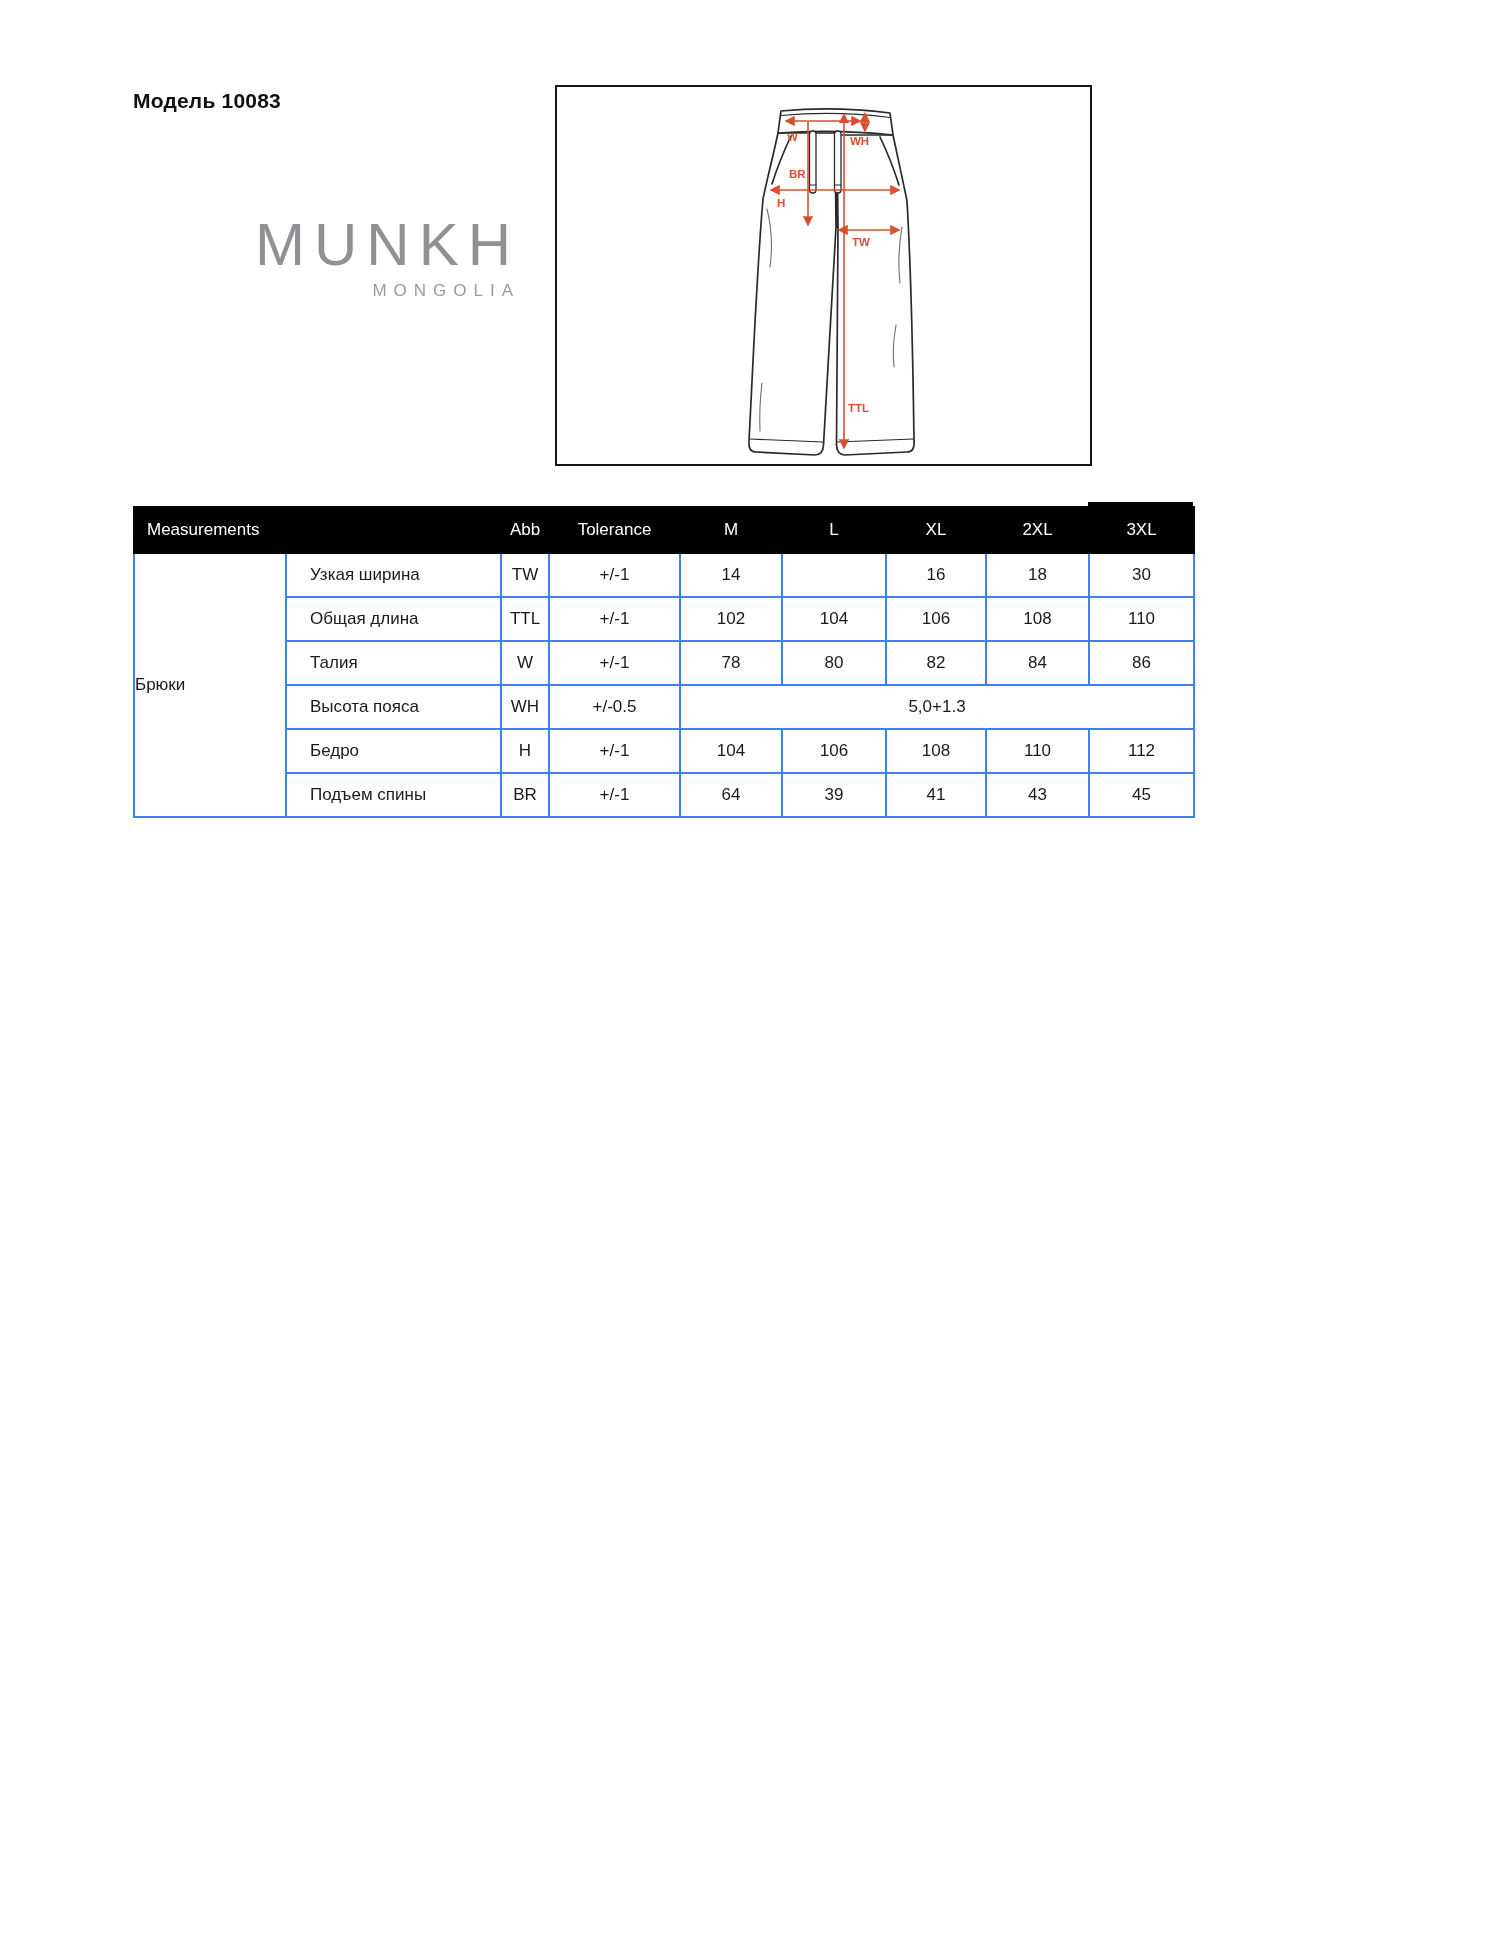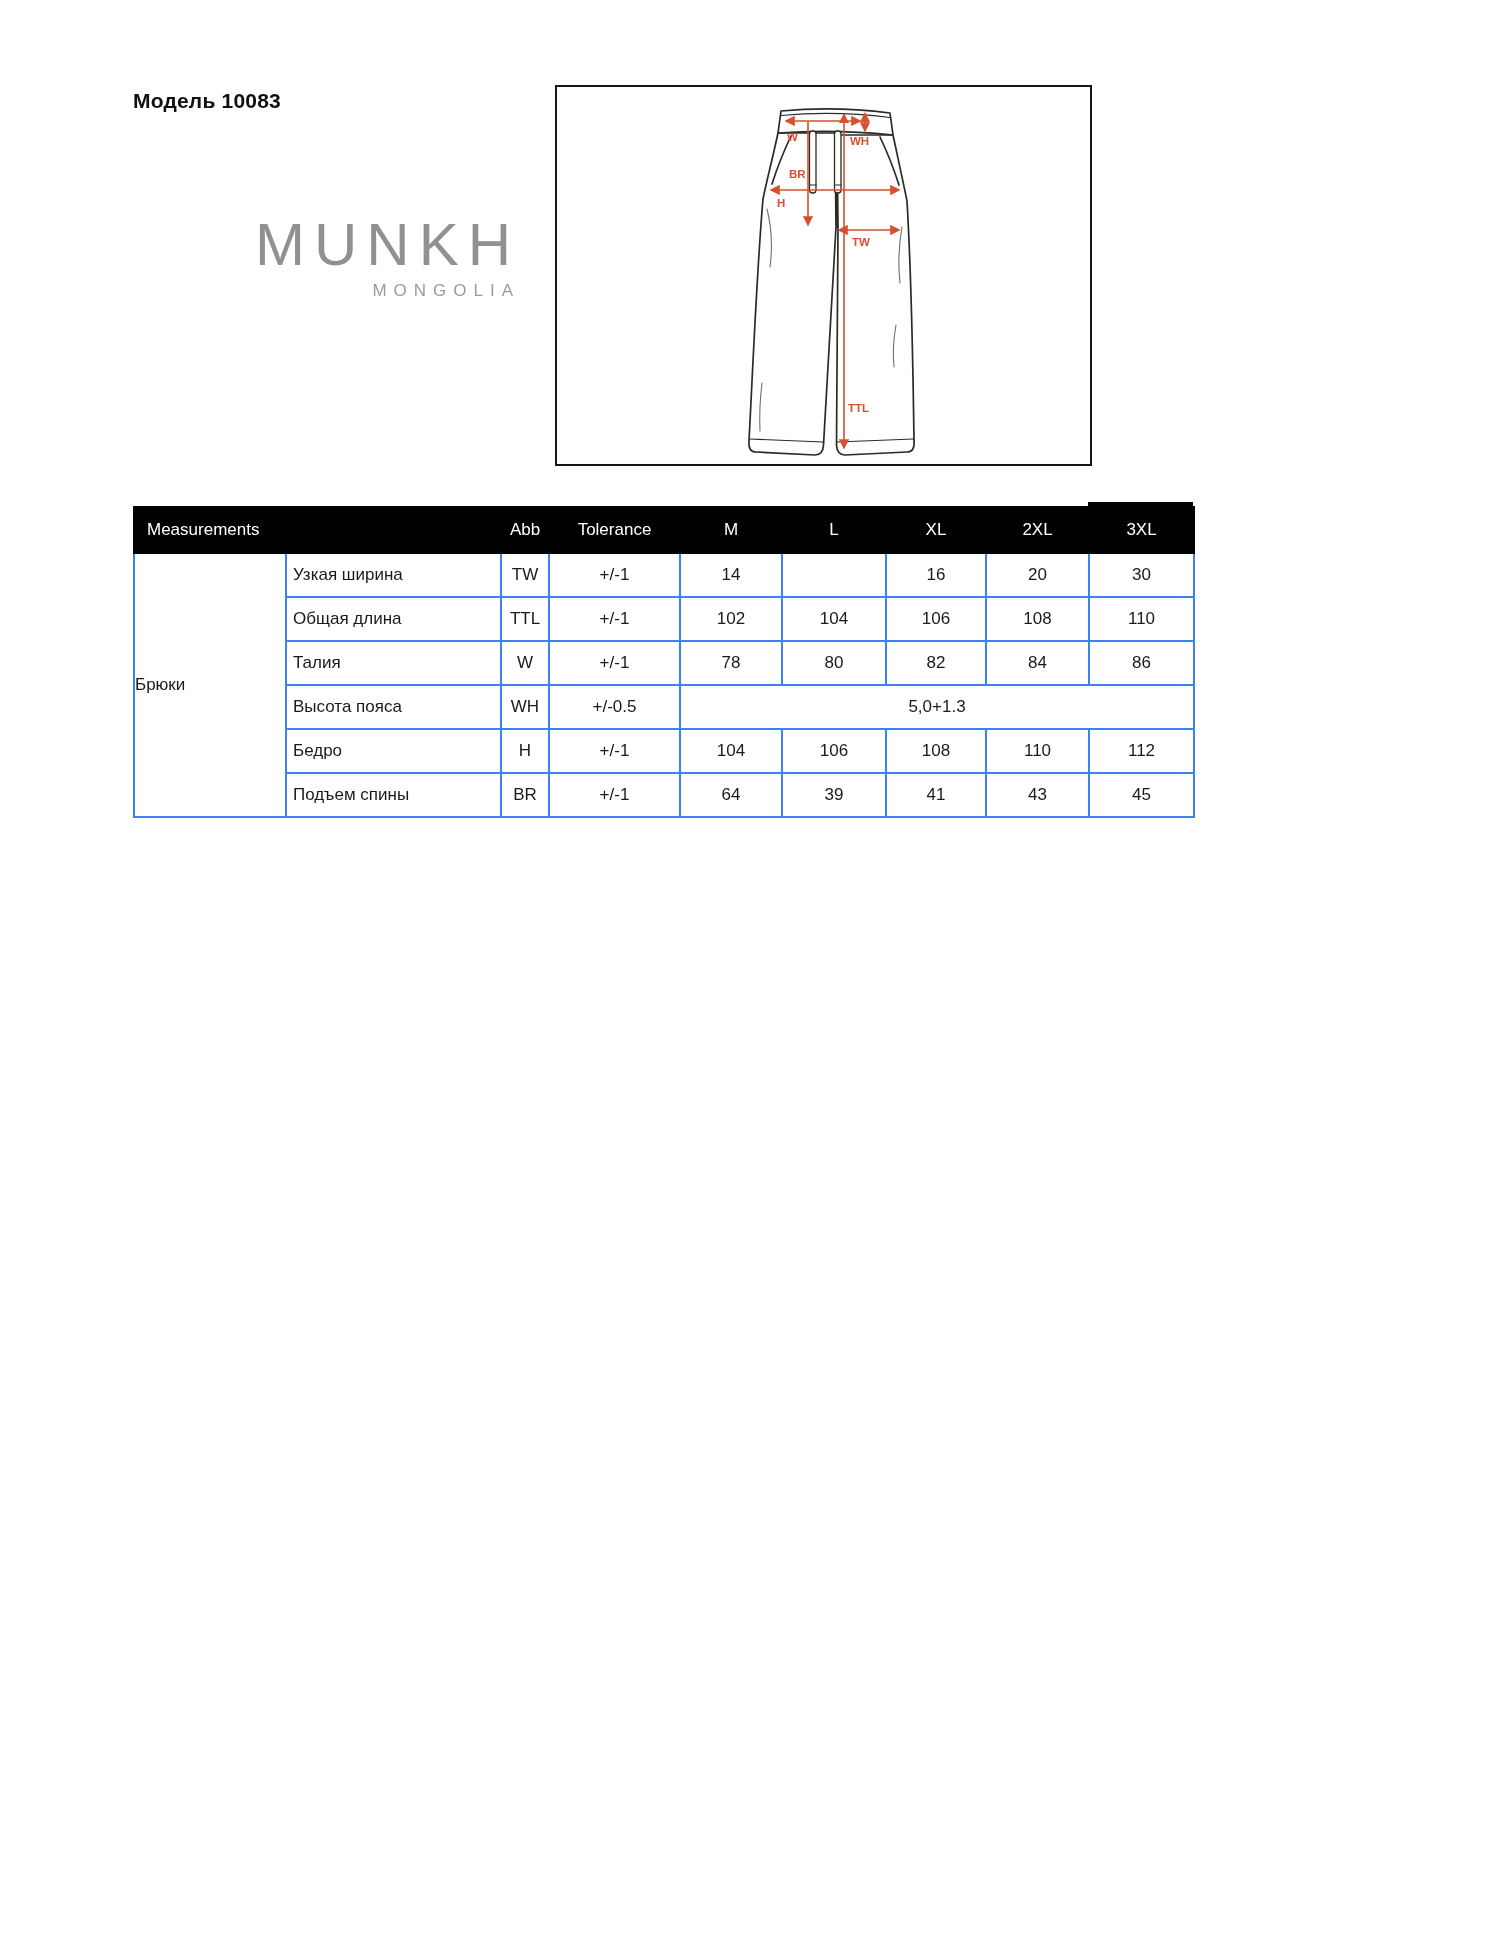--- a/index.html
+++ b/index.html
@@ -34,21 +34,21 @@
   .size-table th, .size-table td {
     border:2px solid #3b82f6; font-size:17px; font-weight:normal;
     padding:0; text-align:center; vertical-align:middle; overflow:hidden;
     color:#1a1a1a; background:#fff;
   }
   .size-table thead th {
     background:#000; color:#fff; border-color:#000; height:44px;
   }
   .size-table thead th.meas { text-align:left; padding-left:12px; }
   .size-table tbody td { height:42px; }
-  .size-table td.name { text-align:left; padding-left:6px; }
+  .size-table td.name { text-align:left; padding-left:23px; }
   .size-table td.group { text-align:left; }
 </style>
 </head>
 <body>
 
 <div class="page">
 
   <div class="doc-title">Модель 10083</div>
 
   <div class="brand">
@@ -142,21 +142,21 @@
       </thead>
       <tbody>
         <tr>
           <td class="group" rowspan="6">Брюки</td>
           <td class="name">Узкая ширина</td>
           <td>TW</td>
           <td>+/-1</td>
           <td>14</td>
           <td></td>
           <td>16</td>
-          <td>20</td>
+          <td>18</td>
           <td>30</td>
         </tr>
         <tr>
           <td class="name">Общая длина</td>
           <td>TTL</td>
           <td>+/-1</td>
           <td>102</td>
           <td>104</td>
           <td>106</td>
           <td>108</td>

